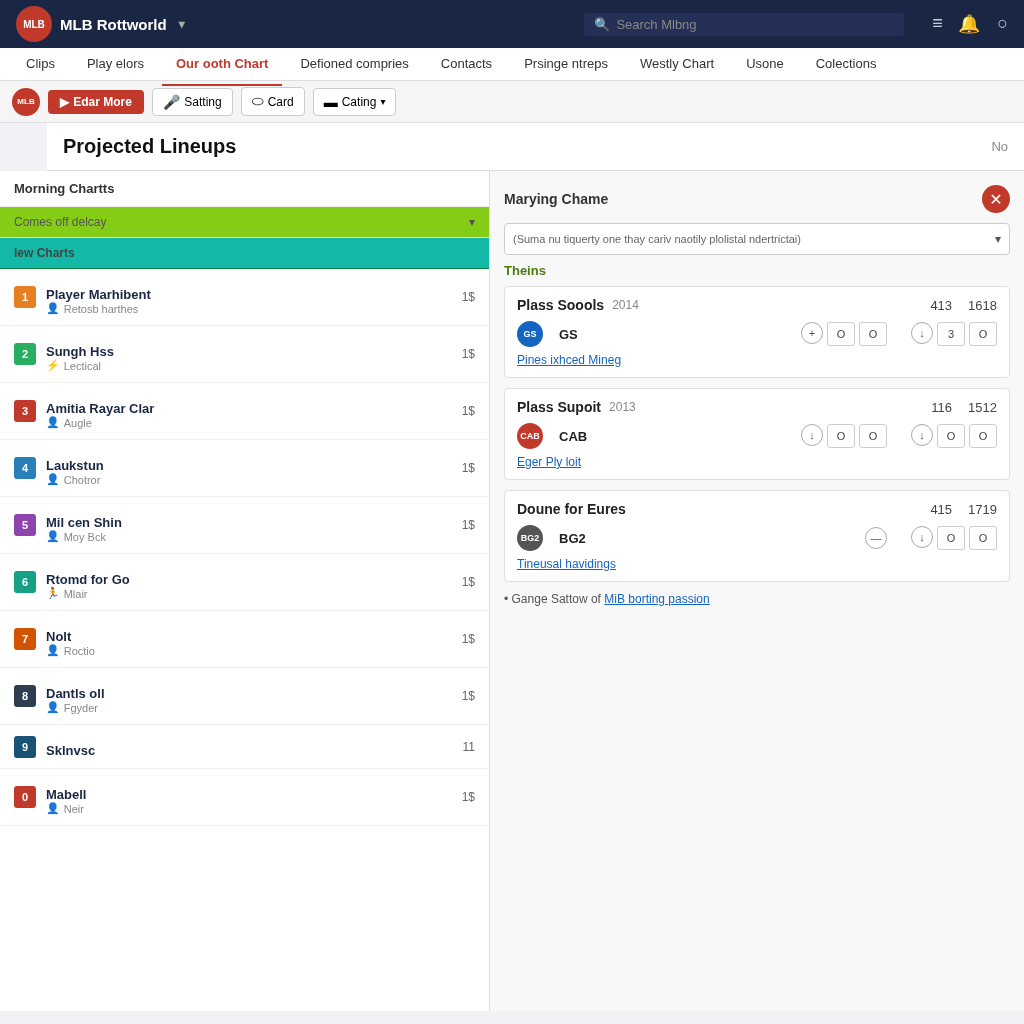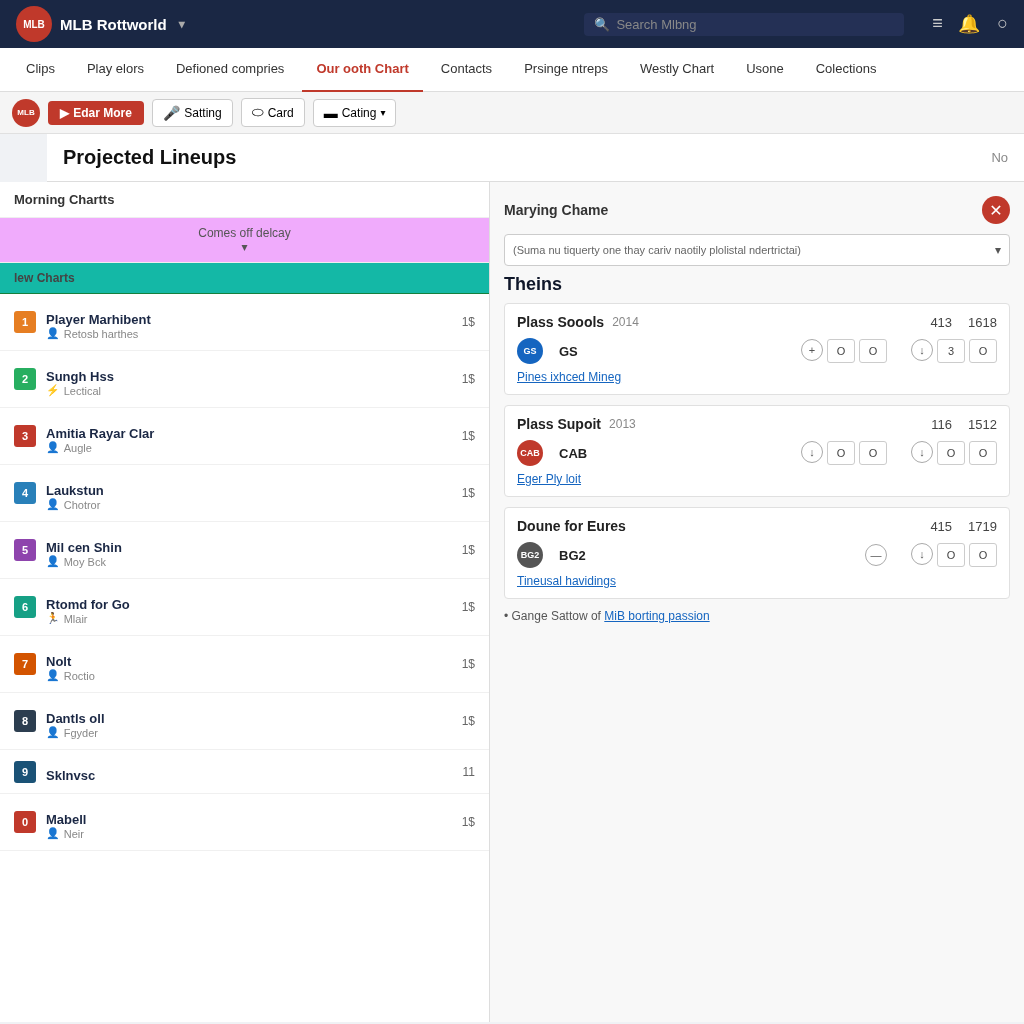--- a/index.html
+++ b/index.html
@@ -67,21 +67,21 @@
       margin-left: 12px;
     }
 
     
     .sec-nav {
       background: #fff;
       display: flex;
       align-items: center;
       border-bottom: 1px solid #ddd;
       padding: 0 12px;
-      height: 44px;
+      height: 33px;
       gap: 4px;
     }
     .sec-nav-item {
       padding: 0 14px;
       height: 44px;
       display: flex;
       align-items: center;
       font-size: 13px;
       color: #333;
       cursor: pointer;
@@ -179,22 +179,21 @@
       color: #333;
       border-bottom: 1px solid #eee;
     }
     .dropdown-select {
       display: flex;
       align-items: center;
       justify-content: space-between;
       padding: 8px 14px;
       border-bottom: 1px solid #eee;
       cursor: pointer;
-      background: #f0abfc;
-      flex-direction: column;
+      background: #84cc16;
     }
     .dropdown-select span { color: #555; font-size: 12px; }
     .dropdown-arrow-down { color: #888; }
 
     .section-label {
       padding: 8px 14px;
       font-size: 12px;
       font-weight: bold;
       color: #444;
       background: #14b8a6;
@@ -287,23 +286,23 @@
     .right-input {
       background: #fff;
       border: 1px solid #ccc;
       border-radius: 4px;
       padding: 8px 12px;
       margin-bottom: 10px;
       font-size: 12px;
       color: #555;
     }
     .right-sub-title {
-      font-size: 18px;
-      font-weight: bold;
-      color: #0f172a;
+      font-size: 13px;
+      font-weight: bold;
+      color: #4d7c0f;
       margin-bottom: 8px;
     }
     .game-section {
       background: #fff;
       border: 1px solid #e0e0e0;
       border-radius: 4px;
       margin-bottom: 10px;
       padding: 10px 12px;
     }
     .game-title-row {
@@ -422,22 +421,22 @@
   <div class="nav-icons">
     <span style="cursor:pointer;">≡</span>
     <span style="cursor:pointer;">🔔</span>
     <span style="cursor:pointer;">○</span>
   </div>
 </nav>
 
 <nav class="sec-nav">
   <div class="sec-nav-item">Clips</div>
   <div class="sec-nav-item">Play elors</div>
+  <div class="sec-nav-item active">Our ooth Chart</div>
   <div class="sec-nav-item">Defioned compries</div>
-  <div class="sec-nav-item active">Our ooth Chart</div>
   <div class="sec-nav-item">Contacts</div>
   <div class="sec-nav-item">Prsinge ntreps</div>
   <div class="sec-nav-item">Westly Chart</div>
   <div class="sec-nav-item">Usone</div>
   <div class="sec-nav-item">Colections</div>
 </nav>
 
 <div class="toolbar">
   <div class="mlb-small-logo" style="font-size:8px;">MLB</div>
   <button class="btn-explore">

